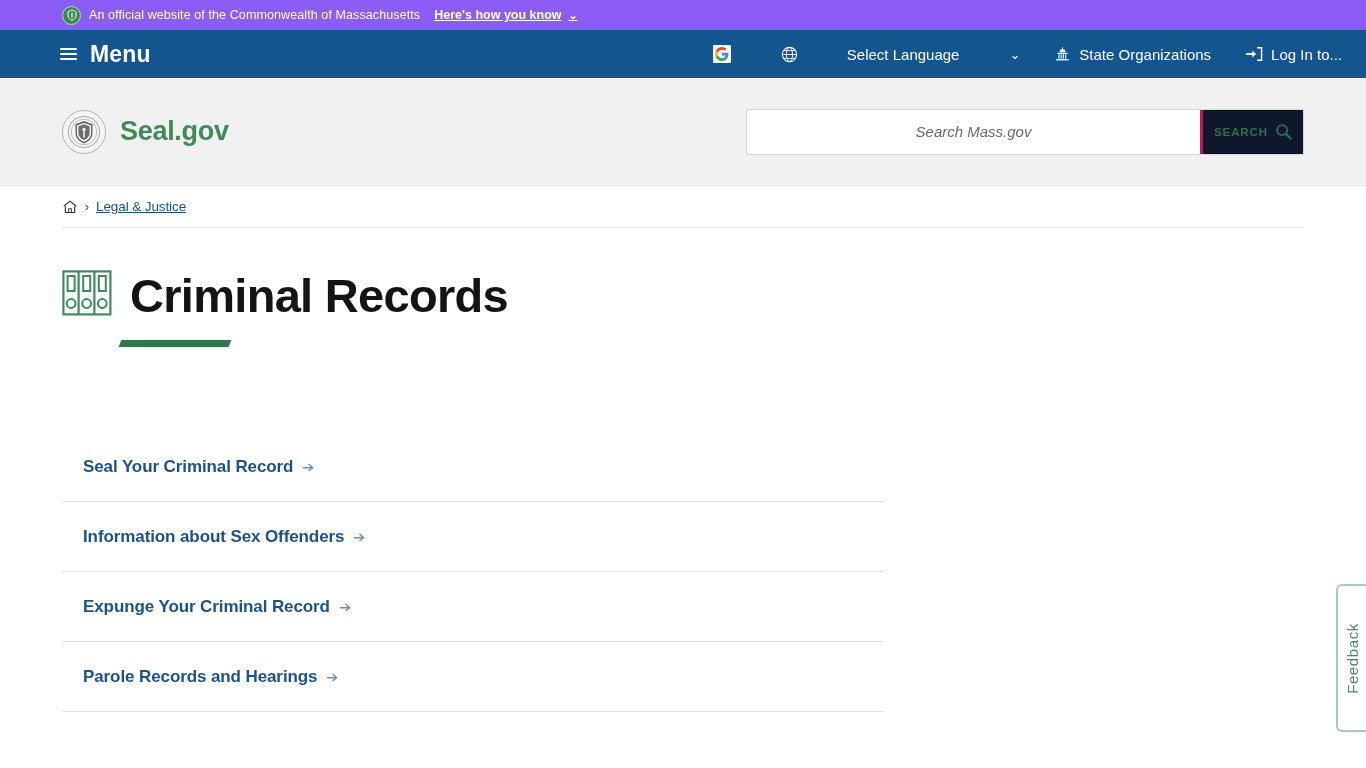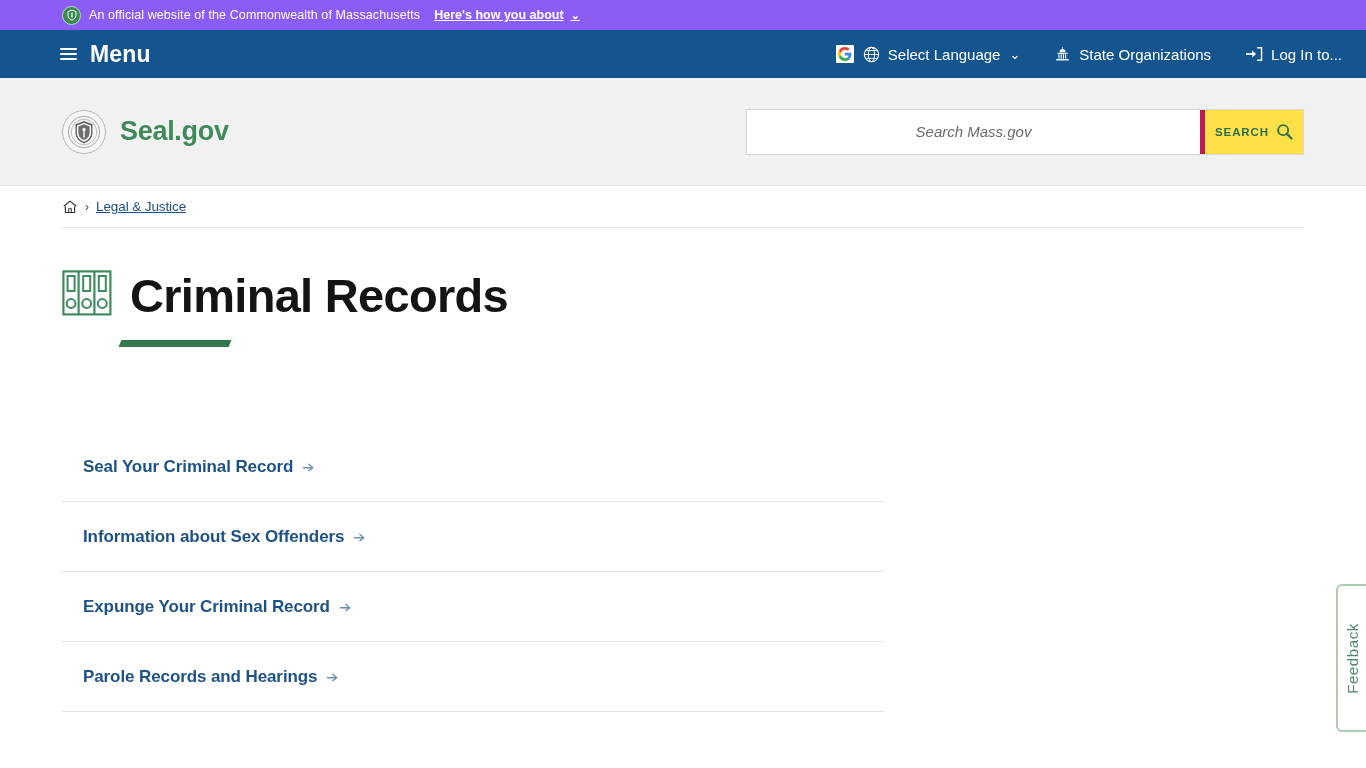--- a/index.html
+++ b/index.html
@@ -65,21 +65,21 @@
   .menu-label { font-size: 23px; font-weight: bold; letter-spacing: .2px; }
 
   .nav-right { display: flex; align-items: center; }
   .nav-item {
     display: flex; align-items: center;
     color: #fff; font-size: 15px;
     cursor: pointer;
     margin-left: 34px;
     white-space: nowrap;
   }
-  .nav-item.lang { margin-left: 0; }
+  .nav-item.lang { margin-left: 0; gap: 41px; }
   .gicon {
     width: 18px; height: 18px; background: #fff;
     border-radius: 1px;
     display: flex; align-items: center; justify-content: center;
     margin-right: 9px; flex: none;
   }
   .gicon svg { display: block; }
   .globe, .capitol, .login-ic { margin-right: 8px; display: flex; flex: none; }
   .nav-item .chev-d { margin-left: 9px; font-size: 13px; }
 
@@ -116,22 +116,22 @@
     flex: 1; border: none; outline: none;
     padding: 11px 16px;
     font-family: "Liberation Sans", sans-serif;
     font-size: 15px; font-style: italic; color: #5c5c5c;
     background: transparent;
     text-align: center;
   }
   .search-input::placeholder { color: #6a6a6a; font-style: italic; opacity: 1; }
   .search-btn {
     width: 103px;
-    border: none; border-left: 5px solid #be185d;
-    background: #fde047;
+    border: none; border-left: 3px solid #be185d;
+    background: #0f172a;
     display: flex; align-items: center; justify-content: center;
     cursor: pointer;
     color: #2c7050;
     font-family: "Liberation Sans", sans-serif;
     font-size: 11.5px; font-weight: bold; letter-spacing: .9px;
   }
   .search-btn .mag { margin-left: 7px; display: flex; }
 
   
   .main { padding: 0 62px; position: relative; }
@@ -207,21 +207,21 @@
 
 <div class="gov-banner">
   <span class="seal-sm">
     <svg width="12" height="12" viewBox="0 0 12 12">
       <path d="M6 1 L10 2.6 V6.2 C10 8.6 8.2 10.4 6 11.2 C3.8 10.4 2 8.6 2 6.2 V2.6 Z" fill="none" stroke="#ffffff" stroke-width="1"></path>
       <rect x="5.4" y="3.6" width="1.2" height="5" fill="#ffffff"></rect>
     </svg>
   </span>
   <span class="banner-text">An official website of the Commonwealth of Massachusetts</span>
   <span class="howuknow">
-    <span>Here's how you about</span>
+    <span>Here's how you know</span>
     <span class="chev">⌄</span>
   </span>
 </div>
 
 <div class="nav">
 
   <div class="menu-btn">
     <span class="hamburger">
       <span></span>
         <span></span>

